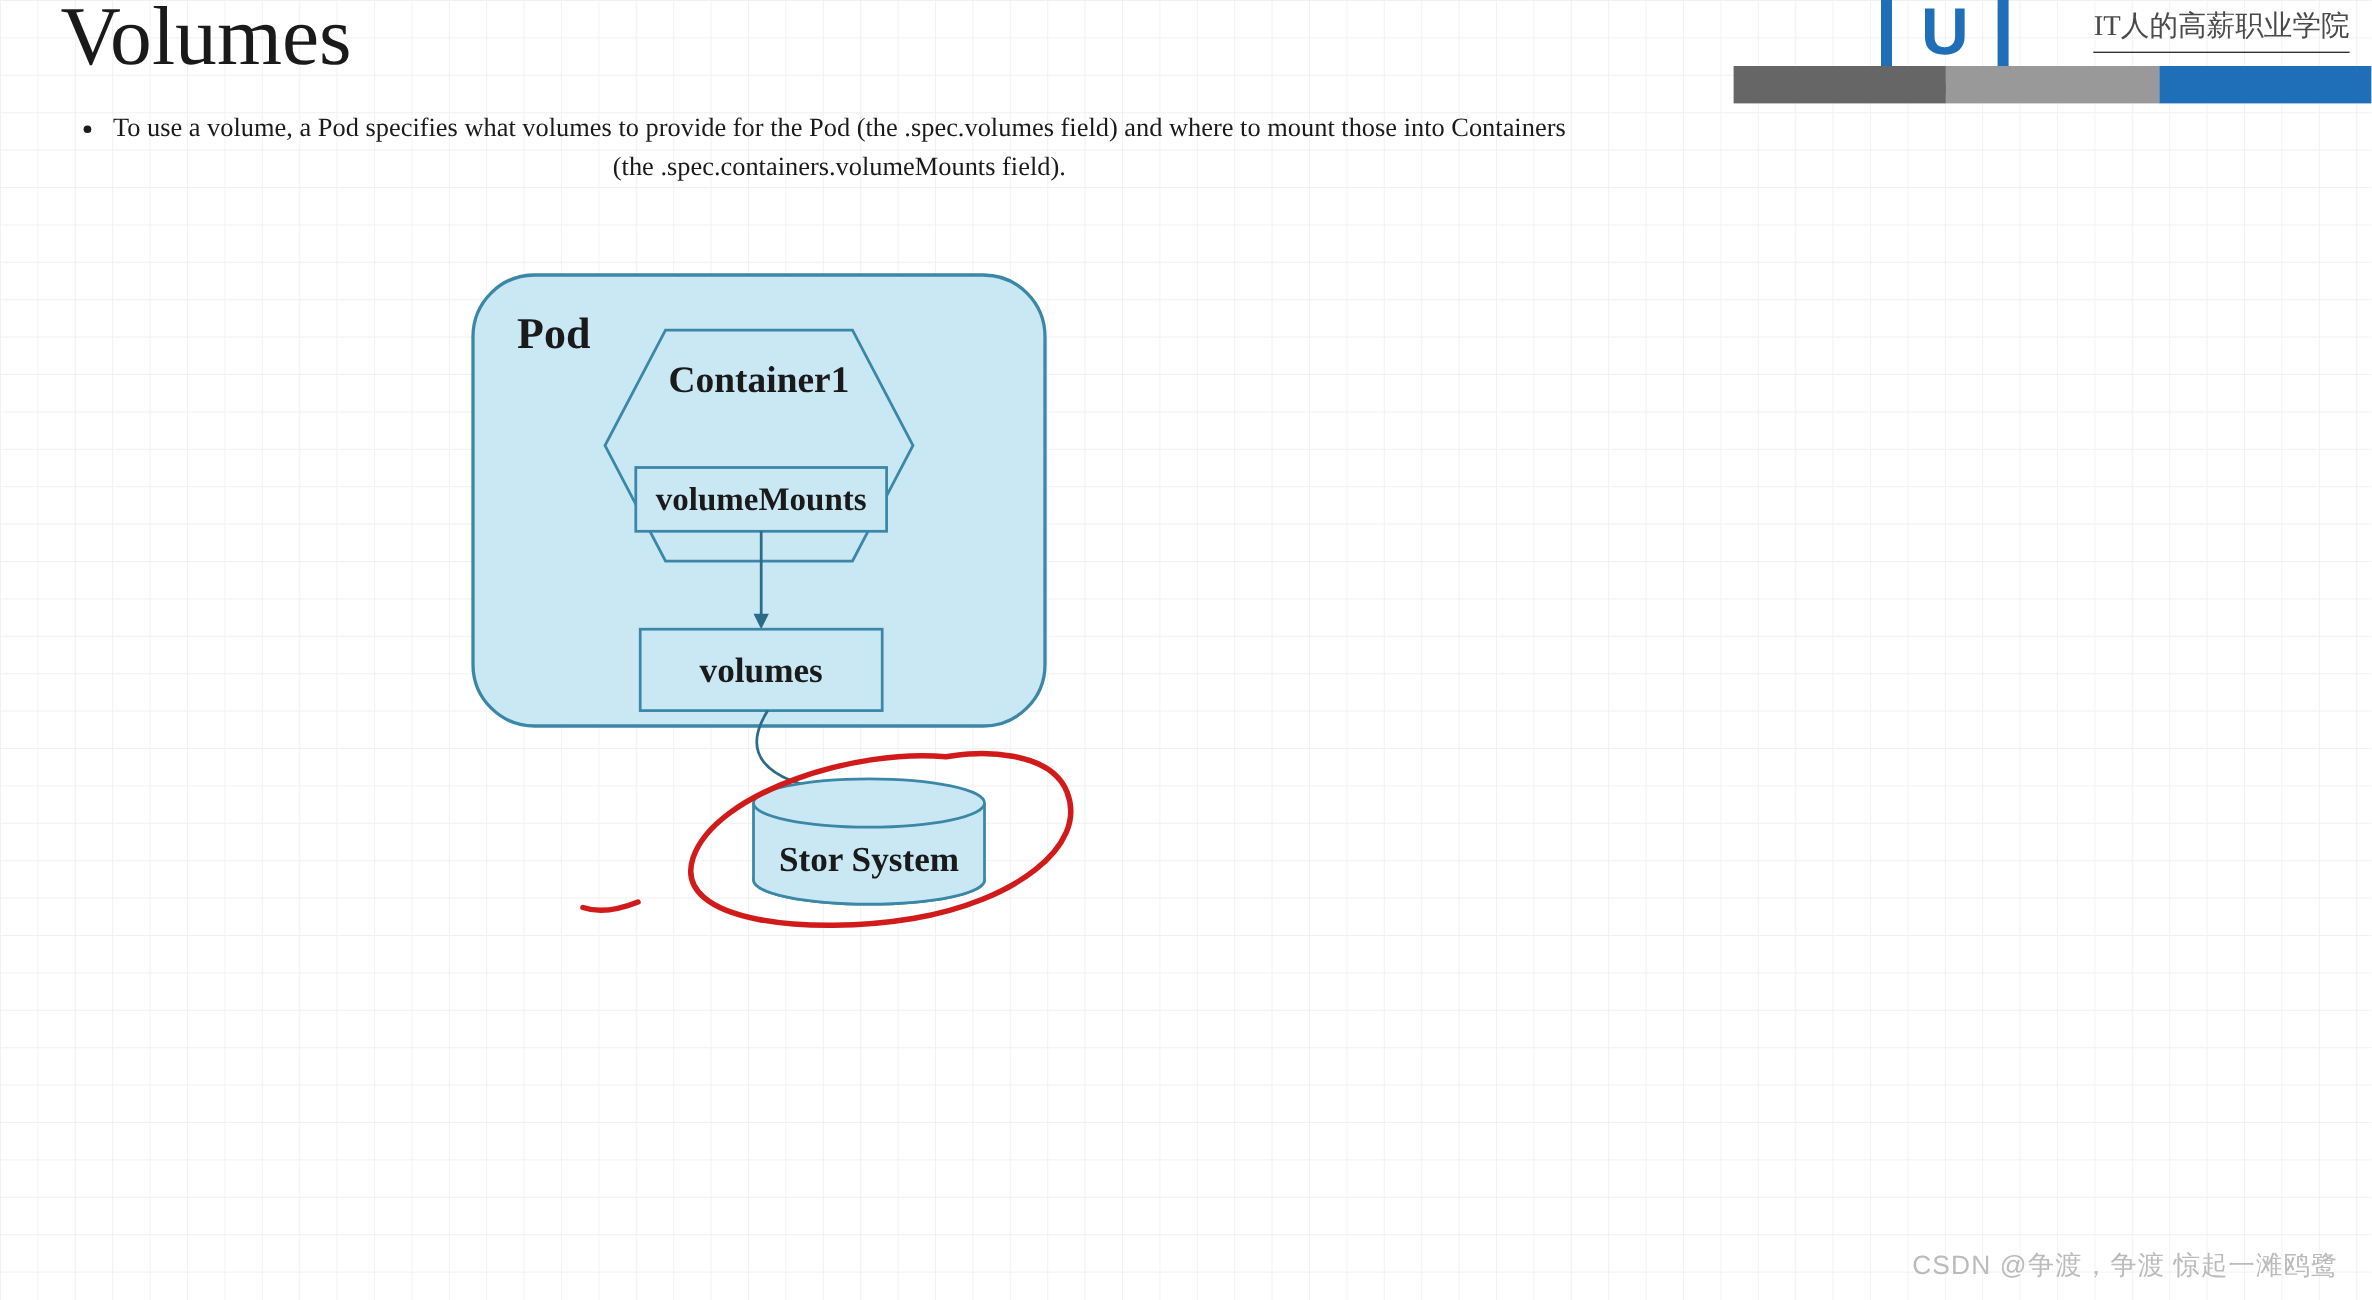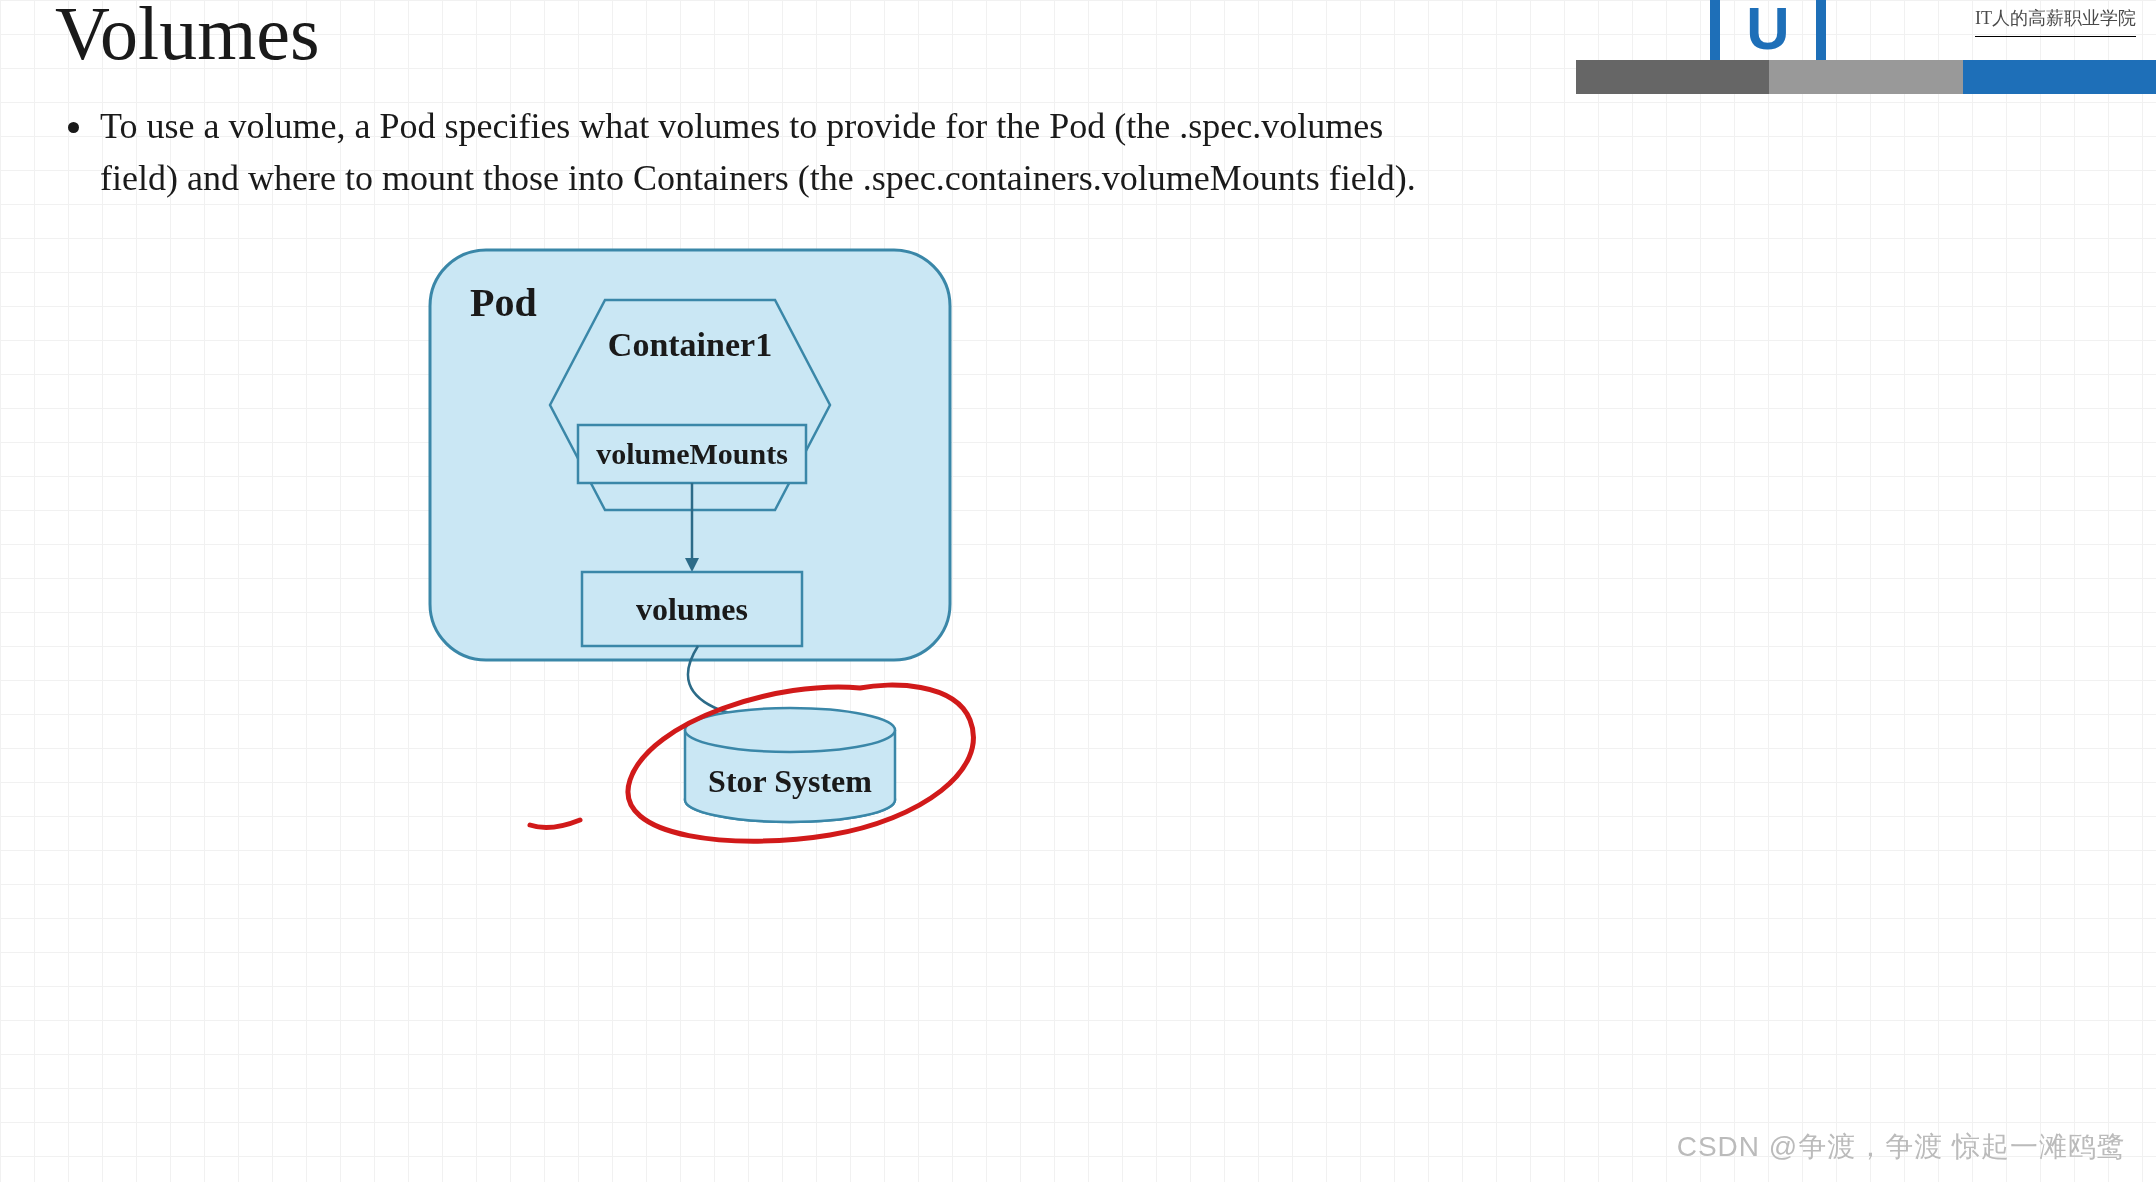--- a/index.html
+++ b/index.html
@@ -4,38 +4,38 @@
 <style>
   html,body{margin:0;padding:0;width:2156px;height:1182px;background:#fff;
     font-family:Georgia,'Times New Roman',serif;color:#1a1a1a;position:relative;overflow:hidden;}
   
   body::before{content:"";position:absolute;inset:0;
     background-image:linear-gradient(#f1f1f1 1px,transparent 1px),
                      linear-gradient(90deg,#f1f1f1 1px,transparent 1px);
     background-size:34px 34px;z-index:0;}
   .stage{position:absolute;inset:0;z-index:1;}
   .title{position:absolute;left:55px;top:-10px;font-size:76px;font-weight:400;}
-  .bullet-wrap{position:absolute;left:56px;top:100px;width:1370px;font-size:36px;line-height:1.45;}
+  .bullet-wrap{position:absolute;left:56px;top:100px;width:1370px;font-size:24px;line-height:1.45;text-align:center;}
   .bullet-wrap ul{margin:0;padding-left:40px;}
   .bullet-wrap li{padding-left:4px;}
   
   .colorbar{position:absolute;right:0;top:60px;height:34px;width:580px;display:flex;}
   .colorbar div{flex:1;}
   .c1{background:#666;}
   .c2{background:#999;}
   .c3{background:#1e6fb8;}
   
   .logo{position:absolute;right:330px;top:-30px;width:96px;height:96px;
     border:10px solid #1e6fb8;border-radius:22px;display:flex;align-items:center;justify-content:center;
     color:#1e6fb8;font-family:Arial,sans-serif;font-weight:900;font-size:60px;}
-  .tagline{position:absolute;right:20px;top:6px;font-family:'Kaiti SC','STKaiti',cursive;font-size:18px;color:#4a4a4a;border-bottom:1px solid #000;padding-bottom:6px;}
+  .tagline{position:absolute;right:20px;top:6px;font-family:'Kaiti SC','STKaiti',cursive;font-size:26px;color:#4a4a4a;border-bottom:1px solid #000;padding-bottom:6px;}
   
   .diagram{position:absolute;left:420px;top:240px;font-weight:bold;}
   svg text{font-family:Georgia,'Times New Roman',serif;}
-  .watermark{position:absolute;right:30px;bottom:16px;font-family:Arial,sans-serif;font-size:28px;color:#bbb;letter-spacing:1px;}
+  .watermark{position:absolute;right:30px;bottom:16px;font-family:Arial,sans-serif;font-size:24px;color:#bbb;letter-spacing:1px;}
 </style>
 </head>
 <body>
 
 <div class="stage">
 
   <div class="title">Volumes</div>
 
   <div class="logo">
     <span>U</span>

